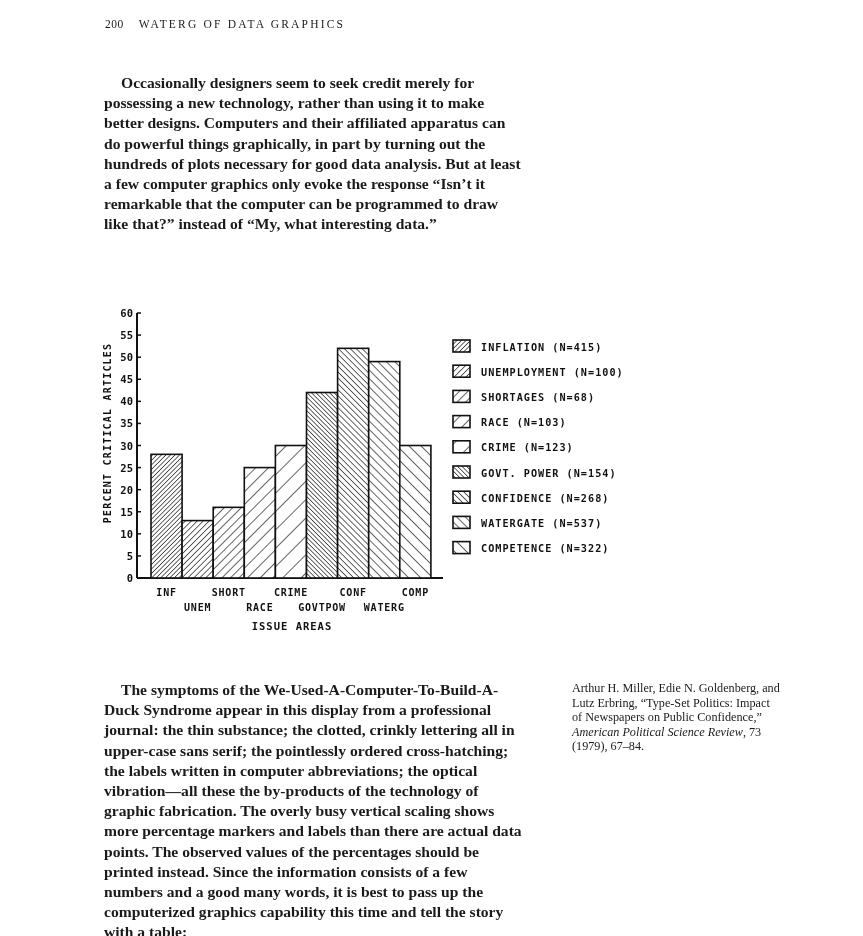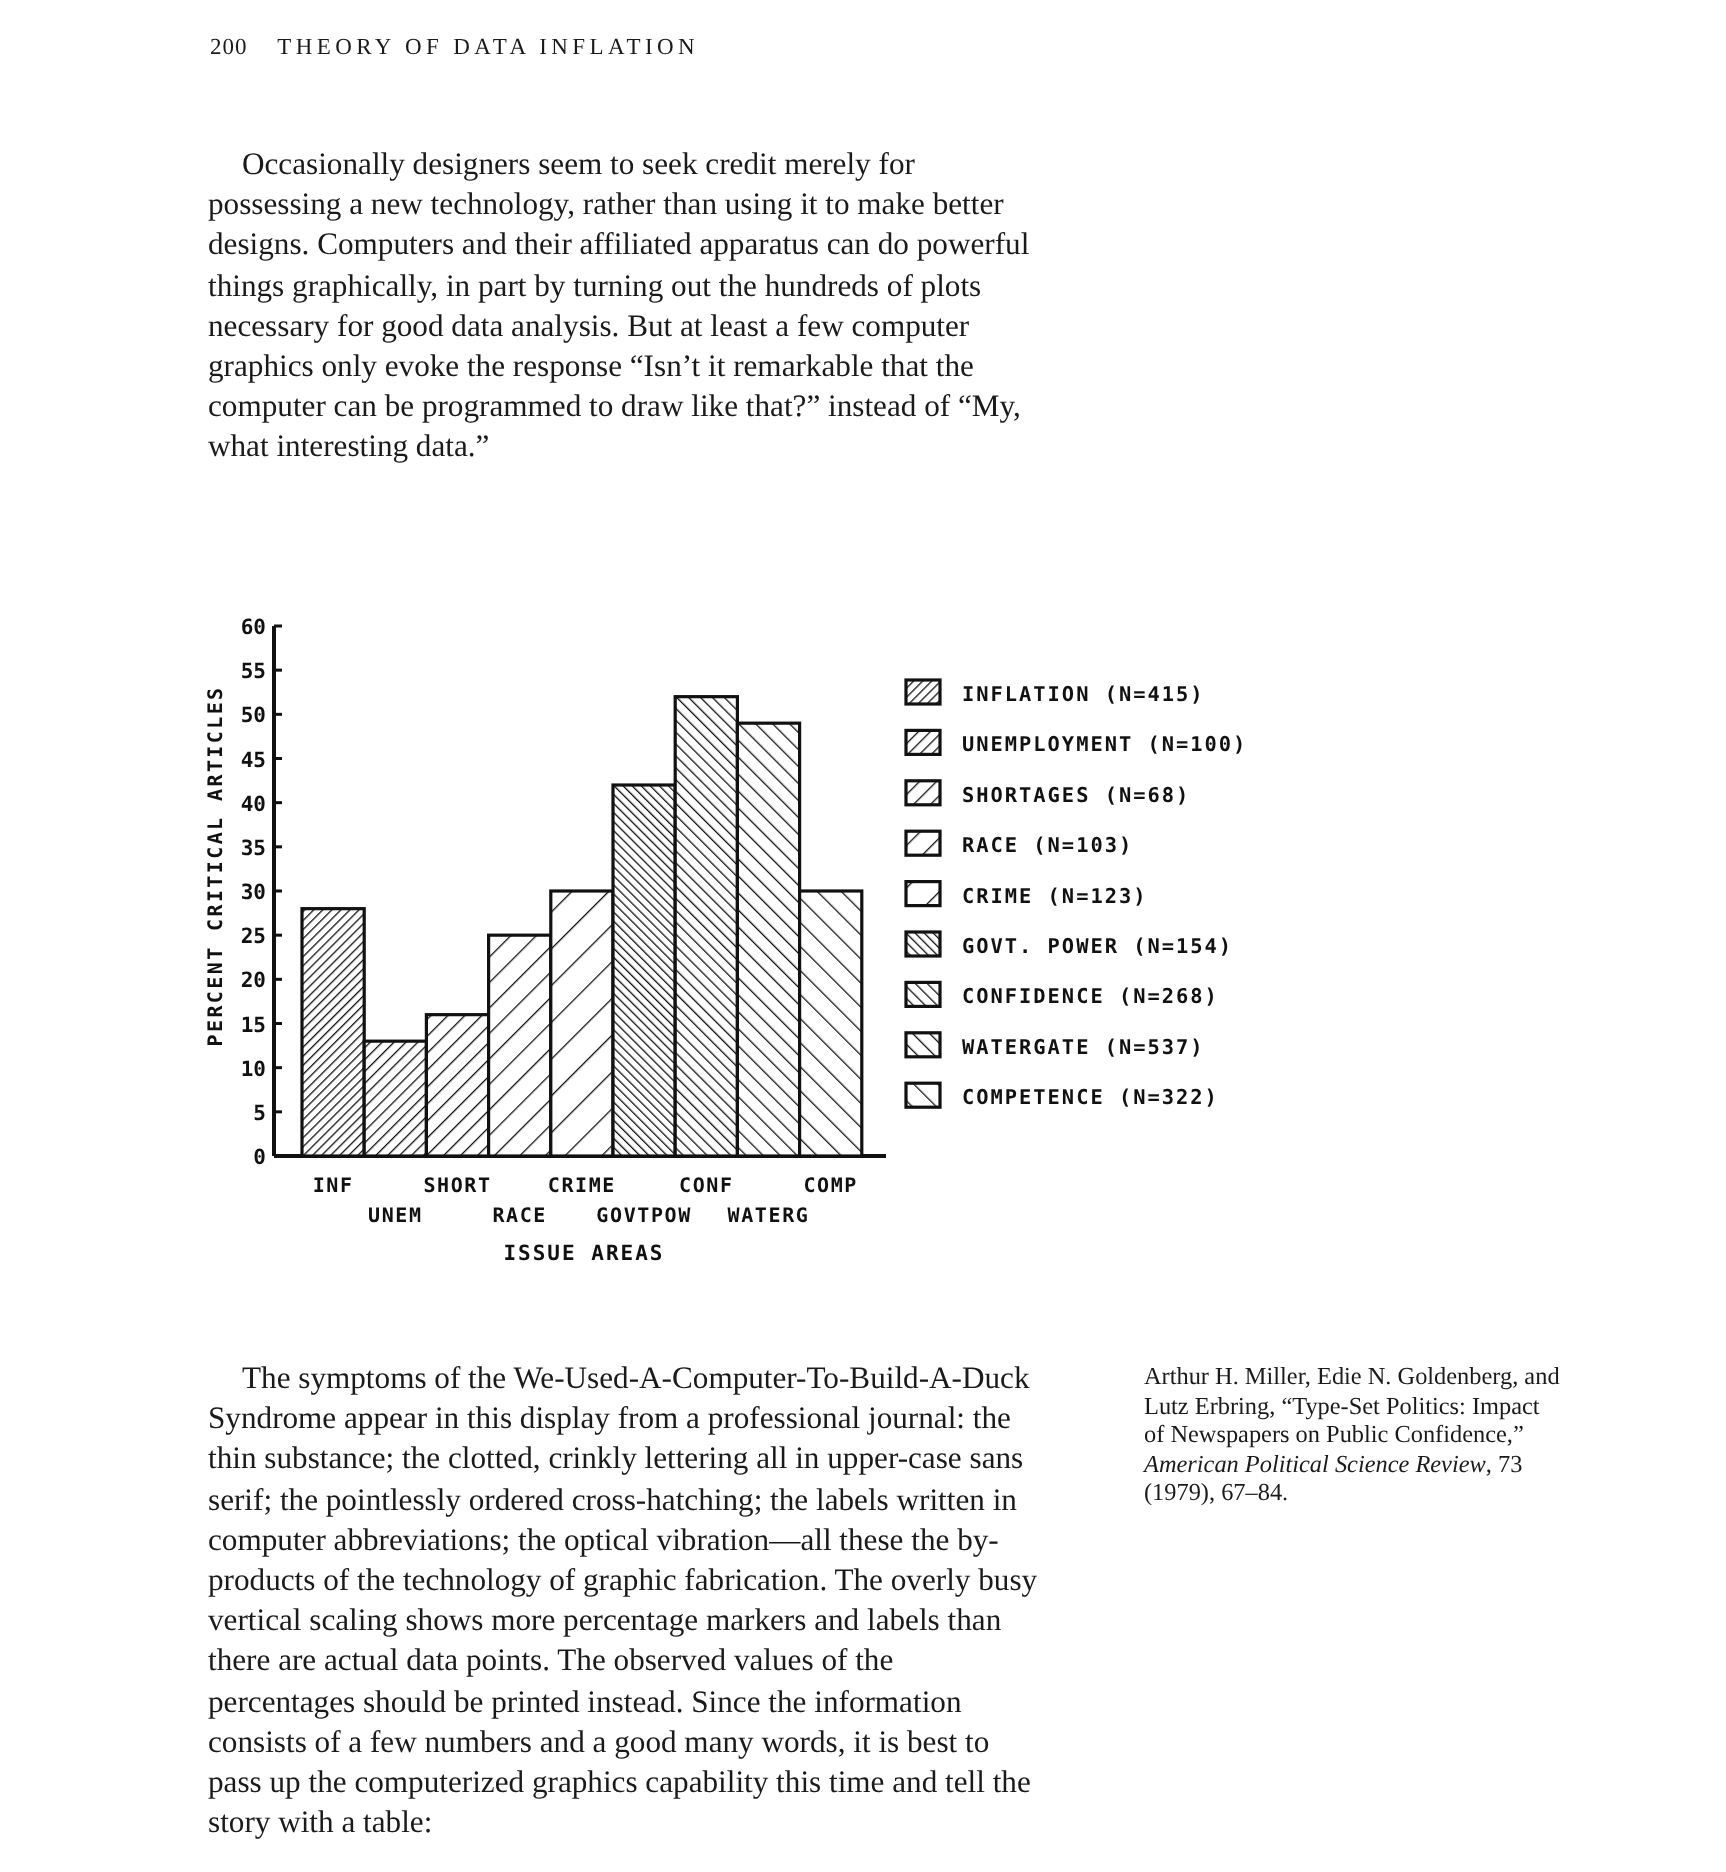--- a/index.html
+++ b/index.html
@@ -1,34 +1,34 @@
 <!DOCTYPE html>
 <html><head>
 <meta charset="utf-8">
 <style>
   html, body { margin: 0; padding: 0; background: #ffffff; }
   body { width: 863px; height: 936px; position: relative; overflow: hidden; color: #1a1a1a; }
   .serif { font-family: "Liberation Serif", "DejaVu Serif", serif; }
   .header { position: absolute; left: 105px; top: 18px; font-size: 11.5px; letter-spacing: 2.2px; }
   .header .pg { letter-spacing: 0.5px; margin-right: 10px; }
   .para { position: absolute; left: 104px; width: 420px; font-size: 15.6px; line-height: 20.2px; }
-  .para p { margin: 0; text-indent: 17px; }
+  .para p { margin: 0; text-indent: 17px; font-weight: bold; }
   #para1 { top: 73px; }
   #para2 { top: 680px; }
   .side { position: absolute; left: 572px; top: 681px; width: 210px; font-size: 12.2px; line-height: 14.6px; }
   .side i { }
   #chart { position: absolute; left: 0; top: 290px; }
   .mono { font-family: "DejaVu Sans Mono", "Liberation Mono", monospace; font-weight: bold; }
 </style>
 </head>
 <body>
 
 <div class="header serif">
   <span class="pg">200</span>
-  <span>THEORY OF DATA INFLATION</span>
+  <span>WATERG OF DATA GRAPHICS</span>
 </div>
 
 <div class="para serif" id="para1">
   <p>Occasionally designers seem to seek credit merely for possessing a new technology, rather than using it to make better designs. Computers and their affiliated apparatus can do powerful things graphically, in part by turning out the hundreds of plots necessary for good data analysis. But at least a few computer graphics only evoke the response “Isn’t it remarkable that the computer can be programmed to draw like that?” instead of “My, what interesting data.”</p>
 </div>
 
 <svg id="chart" width="863" height="360" xmlns="http://www.w3.org/2000/svg">
   <defs id="hatch-defs">
       <pattern id="hatch0" patternUnits="userSpaceOnUse" width="3.2" height="3.2" patternTransform="rotate(45)">
         <rect x="0" y="0" width="3.2" height="3.2" fill="#fff"></rect>

